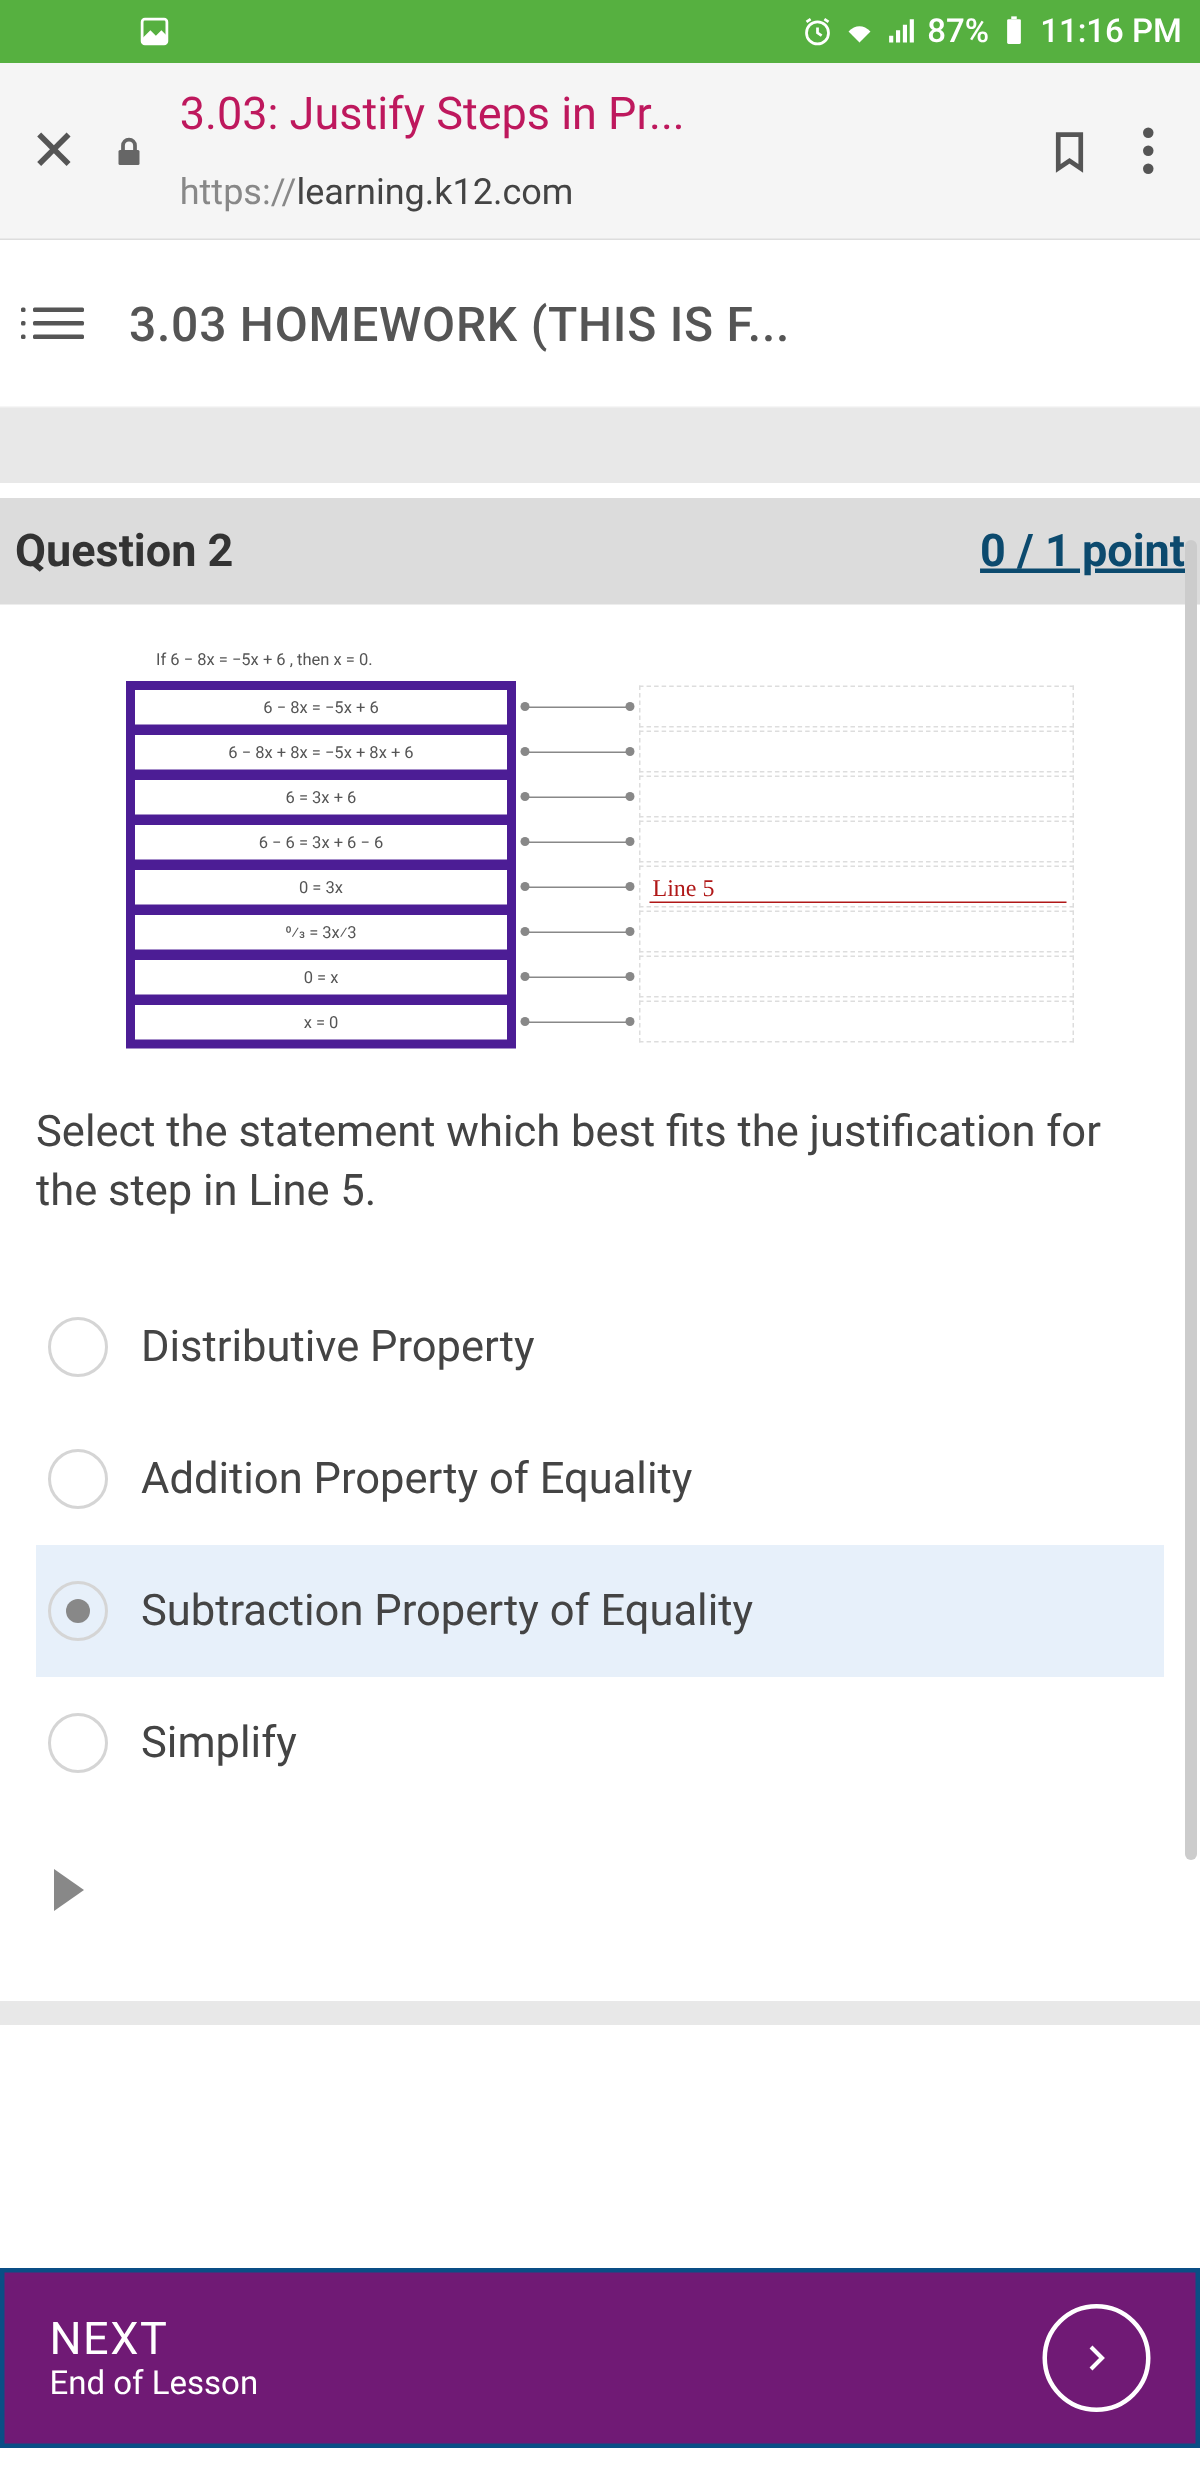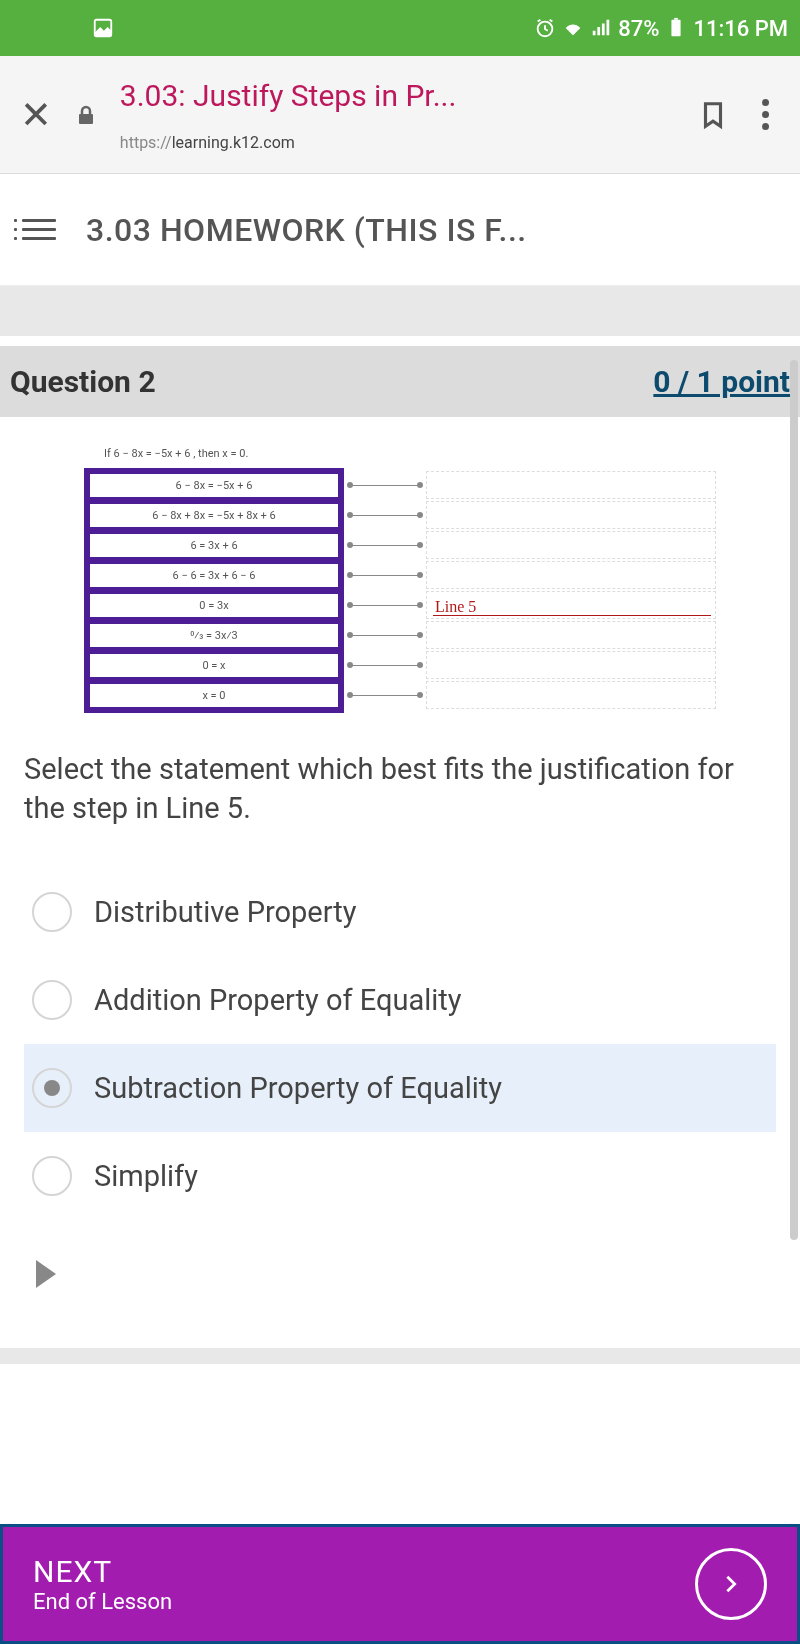--- a/index.html
+++ b/index.html
@@ -5,21 +5,21 @@
   * { box-sizing: border-box; margin: 0; padding: 0; }
   body {
     width: 800px;
     height: 1644px;
     font-family: -apple-system, BlinkMacSystemFont, "Segoe UI", Roboto, sans-serif;
     background: #fff;
     overflow: hidden;
     position: relative;
   }
   .status-bar {
-    height: 56px;
+    height: 42px;
     background: #56b040;
     display: flex;
     align-items: center;
     padding: 0 12px;
     color: #fff;
     font-size: 22px;
     gap: 8px;
   }
   .status-left { flex: 1; display: flex; gap: 10px; align-items: center; padding-left: 80px;}
   .status-right { display: flex; gap: 6px; align-items: center; font-weight: 500;}
@@ -30,21 +30,21 @@
     display: flex;
     align-items: center;
     padding: 0 20px;
     border-bottom: 1px solid #ddd;
     gap: 22px;
   }
   .browser-close { font-size: 38px; color: #555; font-weight: 300; }
   .lock-icon { color: #666; }
   .url-block { flex: 1; display: flex; flex-direction: column; justify-content: center; }
   .page-title-text { font-size: 30px; color: #be185d; }
-  .page-url { font-size: 16px; color: #888; margin-top: 20px; }
+  .page-url { font-size: 24px; color: #888; margin-top: 20px; }
   .page-url .dark { color: #444; }
   .bookmark-icon { color: #555; }
   .more-icon { display:flex; flex-direction:column; gap:5px; align-items:center; justify-content:center; width:30px;}
   .more-icon span { width:7px; height:7px; background:#555; border-radius:50%; }
   .app-header {
     height: 112px;
     background: #fff;
     display: flex;
     align-items: center;
     padding: 0 22px;
@@ -107,23 +107,23 @@
   .feedback-tri {
     width:0; height:0;
     border-top: 14px solid transparent;
     border-bottom: 14px solid transparent;
     border-left: 20px solid #888;
   }
   .feedback-text { font-size: 28px; color: #1c6aa3; }
   .thin-gray { height: 16px; background: #e8e8e8; margin-top: 10px;}
   .next-bar {
     position: absolute;
-    bottom: 0; left: 0; right: 0;
+    bottom: 12px; left: 0; right: 0;
     height: 120px;
-    background: #a21caf;
+    background: #701a75;
     border: 3px solid #0a4e85;
     display: flex;
     align-items: center;
     padding: 0 30px;
     color: #fff;
     justify-content: space-between;
   }
   .next-text { flex:1; }
   .next-text .big { font-size: 30px; letter-spacing: 1px; }
   .next-text .small { font-size: 22px; }

